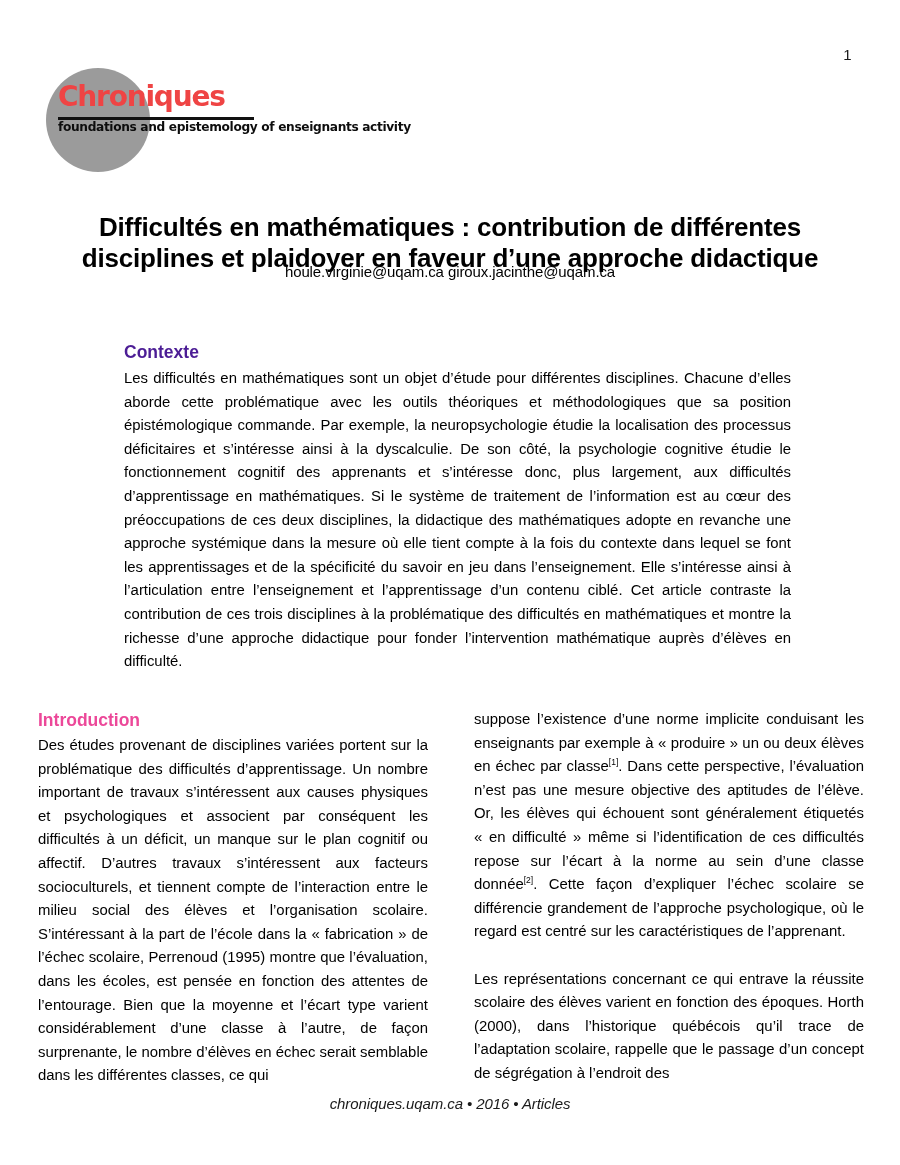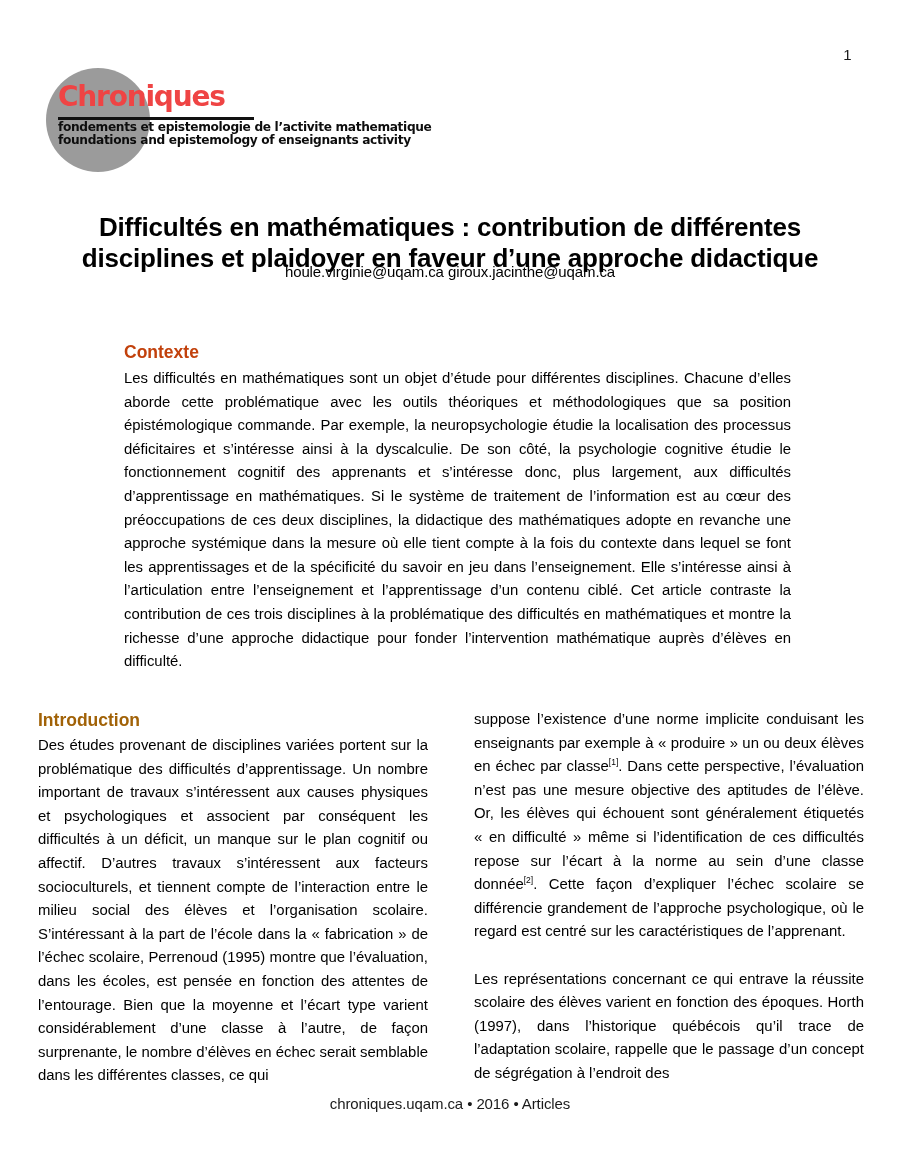--- a/index.html
+++ b/index.html
@@ -132,21 +132,21 @@
     left: 124px;
     top: 340px;
     width: 667px;
   }
   .abstract-heading {
     font-family: "Liberation Sans", sans-serif;
     font-weight: bold;
     font-size: 17.5px;
     line-height: 24px;
     margin-bottom: 3px;
-    color: #c2410c;
+    color: #4c1d95;
   }
   .abstract-body {
     font-family: Liberation Sans, sans-serif;
     font-size: 14.9px;
     line-height: 23.6px;
     text-align: justify;
     color: #000000;
   }
 
   
@@ -161,21 +161,21 @@
   }
   .col {
     width: 390px;
   }
   .section-heading {
     font-family: "Liberation Sans", sans-serif;
     font-weight: bold;
     font-size: 17.5px;
     line-height: 24px;
     margin-bottom: 2px;
-    color: #a16207;
+    color: #ec4899;
   }
   .col p {
     margin: 0;
     font-family: "Liberation Sans", sans-serif;
     font-size: 14.9px;
     line-height: 23.6px;
     text-align: justify;
     color: #000000;
   }
   .col p + p {
@@ -194,35 +194,35 @@
   .footer {
     position: absolute;
     left: 0;
     top: 1095px;
     width: 900px;
     text-align: center;
     font-family: "Liberation Sans", sans-serif;
     font-size: 15px;
     letter-spacing: -0.1px;
     color: #1a1a1a;
+    font-style: italic;
   }
 </style>
 </head>
 <body>
 
 <div class="page">
 
   <div class="page-number">1</div>
 
   <div class="masthead">
     <div class="logo-circle"></div>
     <div class="logo-text-wrap">
       <div class="logo-word">Chroniques</div>
       <div class="logo-rule"></div>
-      <div class="logo-tag">fondements et epistemologie de l’activite mathematique</div>
       <div class="logo-tag">foundations and epistemology of enseignants activity</div>
     </div>
   </div>
 
   <div class="title">Difficultés en mathématiques : contribution de différentes disciplines et plaidoyer en faveur d’une approche didactique</div>
 
   <div class="authors-block">
     <div class="emails">houle.virginie@uqam.ca  giroux.jacinthe@uqam.ca</div>
   </div>
 
@@ -233,19 +233,19 @@
 
   <div class="columns">
     <div class="col">
       <div class="section-heading">Introduction</div>
       <p class="clipped">Des études provenant de disciplines variées portent sur la problématique des difficultés d’apprentissage. Un nombre important de travaux s’intéressent aux causes physiques et psychologiques et associent par conséquent les difficultés à un déficit, un manque sur le plan cognitif ou affectif. D’autres travaux s’intéressent aux facteurs socioculturels, et tiennent compte de l’interaction entre le milieu social des élèves et l’organisation scolaire. S’intéressant à la part de l’école dans la «&nbsp;fabrication&nbsp;» de l’échec scolaire, Perrenoud (1995) montre que l’évaluation, dans les écoles, est pensée en fonction des attentes de l’entourage. Bien que la moyenne et l’écart type varient considérablement d’une classe à l’autre, de façon surprenante, le nombre d’élèves en échec serait semblable dans les différentes classes, ce qui</p>
     </div>
     <div class="col">
       <p>
         <span>suppose l’existence d’une norme implicite conduisant les enseignants par exemple à «&nbsp;produire&nbsp;» un ou deux élèves en échec par classe</span><sup>[1]</sup><span>. Dans cette perspective, l’évaluation n’est pas une mesure objective des aptitudes de l’élève. Or, les élèves qui échouent sont généralement étiquetés «&nbsp;en difficulté&nbsp;» même si l’identification de ces difficultés repose sur l’écart à la norme au sein d’une classe donnée</span><sup>[2]</sup><span>. Cette façon d’expliquer l’échec scolaire se différencie grandement de l’approche psychologique, où le regard est centré sur les caractéristiques de l’apprenant.</span>
       </p>
-      <p class="clipped">Les représentations concernant ce qui entrave la réussite scolaire des élèves varient en fonction des époques. Horth (1997), dans l’historique québécois qu’il trace de l’adaptation scolaire, rappelle que le passage d’un concept de ségrégation à l’endroit des</p>
+      <p class="clipped">Les représentations concernant ce qui entrave la réussite scolaire des élèves varient en fonction des époques. Horth (2000), dans l’historique québécois qu’il trace de l’adaptation scolaire, rappelle que le passage d’un concept de ségrégation à l’endroit des</p>
     </div>
   </div>
 
   <div class="footer">chroniques.uqam.ca • 2016 • Articles</div>
 
 </div>
 
 </body></html>

